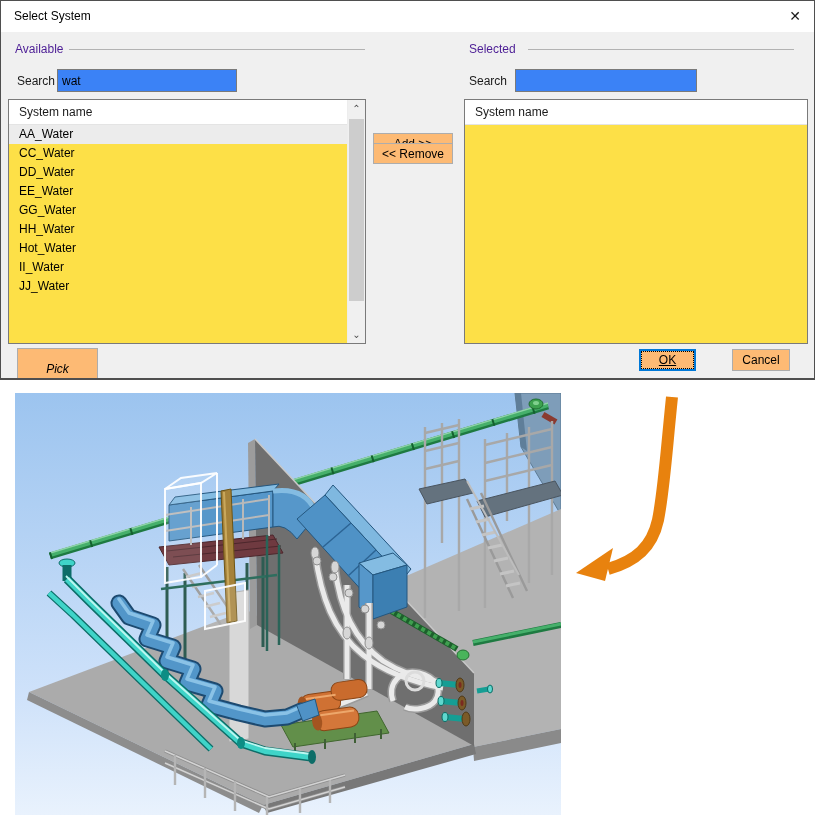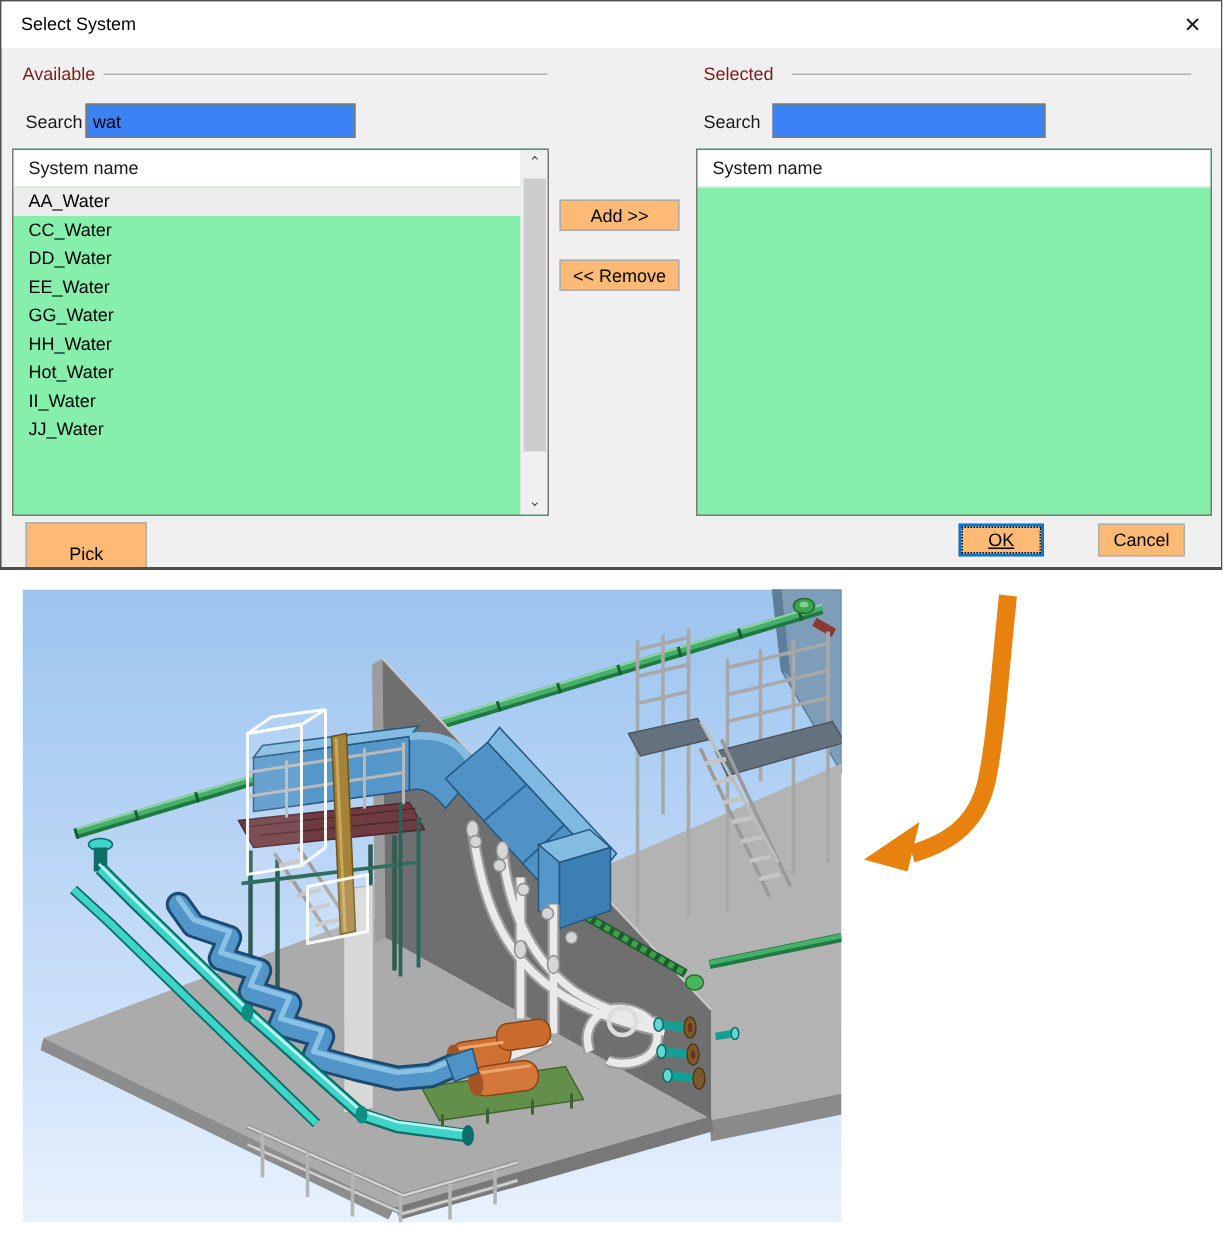--- a/index.html
+++ b/index.html
@@ -14,29 +14,29 @@
     background:#f0f0f0;border:1px solid #4f4f4f;border-bottom-width:2px;
     box-sizing:border-box;overflow:hidden;
   }
   .titlebar{position:absolute;left:0;top:0;right:0;height:31px;background:#ffffff;}
   .title-text{position:absolute;left:13px;top:8px;font-size:12px;color:#000;}
   .close-btn{
     position:absolute;right:6px;top:3px;width:26px;height:24px;
     display:flex;align-items:center;justify-content:center;
     font-size:14px;color:#1a1a1a;cursor:default;background:transparent;border:none;
   }
-  .group-label{position:absolute;font-size:12px;color:#7f1d1d;}
+  .group-label{position:absolute;font-size:12px;color:#4c1d95;}
   .group-line{position:absolute;height:1px;background:#b2b2b2;}
   .search-label{position:absolute;font-size:12px;color:#1a1a1a;}
   .search-input{
     position:absolute;height:23px;box-sizing:border-box;border:1px solid #7a7a7a;
     background:#3b82f6;font-family:"Liberation Sans",sans-serif;font-size:12px;padding:0 4px;outline:none;
   }
   .listbox{
-    position:absolute;background:#86efac;border:1px solid #7a7a7a;box-sizing:border-box;overflow:hidden;
+    position:absolute;background:#fde047;border:1px solid #7a7a7a;box-sizing:border-box;overflow:hidden;
   }
   .list-header{
     height:24px;line-height:24px;padding-left:10px;font-size:12px;color:#1a1a1a;
     border-bottom:1px solid #e4e4e4;background:#fff;
   }
   .rows{overflow:hidden;height:218px;}
   .with-scroll .rows,.with-scroll .list-header{margin-right:17px;}
   .lrow{height:19px;line-height:19px;padding-left:10px;font-size:12px;white-space:nowrap;}
   .lrow.sel{background:#ececec;}
   
@@ -97,23 +97,23 @@
       <div class="scroll-thumb"></div>
       <div class="scroll-arrow scroll-down">⌄</div>
     </div>
   </div>
 
   <div class="listbox" style="left:463px;top:98px;width:344px;height:245px;">
     <div class="list-header">System name</div>
   </div>
 
   <button class="btn" style="left:372px;top:132px;width:80px;height:21px;">Add &gt;&gt;</button>
-  <button class="btn" style="left:372px;top:172px;width:80px;height:21px;">&lt;&lt; Remove</button>
-
-  <button class="btn" style="left:16px;top:347px;width:81px;height:41px;">Pick</button>
+  <button class="btn" style="left:372px;top:142px;width:80px;height:21px;">&lt;&lt; Remove</button>
+
+  <button class="btn" style="left:16px;top:347px;width:81px;height:41px;font-style:italic;">Pick</button>
   <button class="btn btn-ok" style="left:638px;top:348px;width:57px;height:22px;">
     <span class="focus-rect"></span>
     <span>OK</span>
   </button>
   <button class="btn" style="left:731px;top:348px;width:58px;height:22px;">Cancel</button>
 </div>
 
 <div class="viewport">
 <svg width="546" height="422" viewBox="0 0 546 422">
   <defs>

